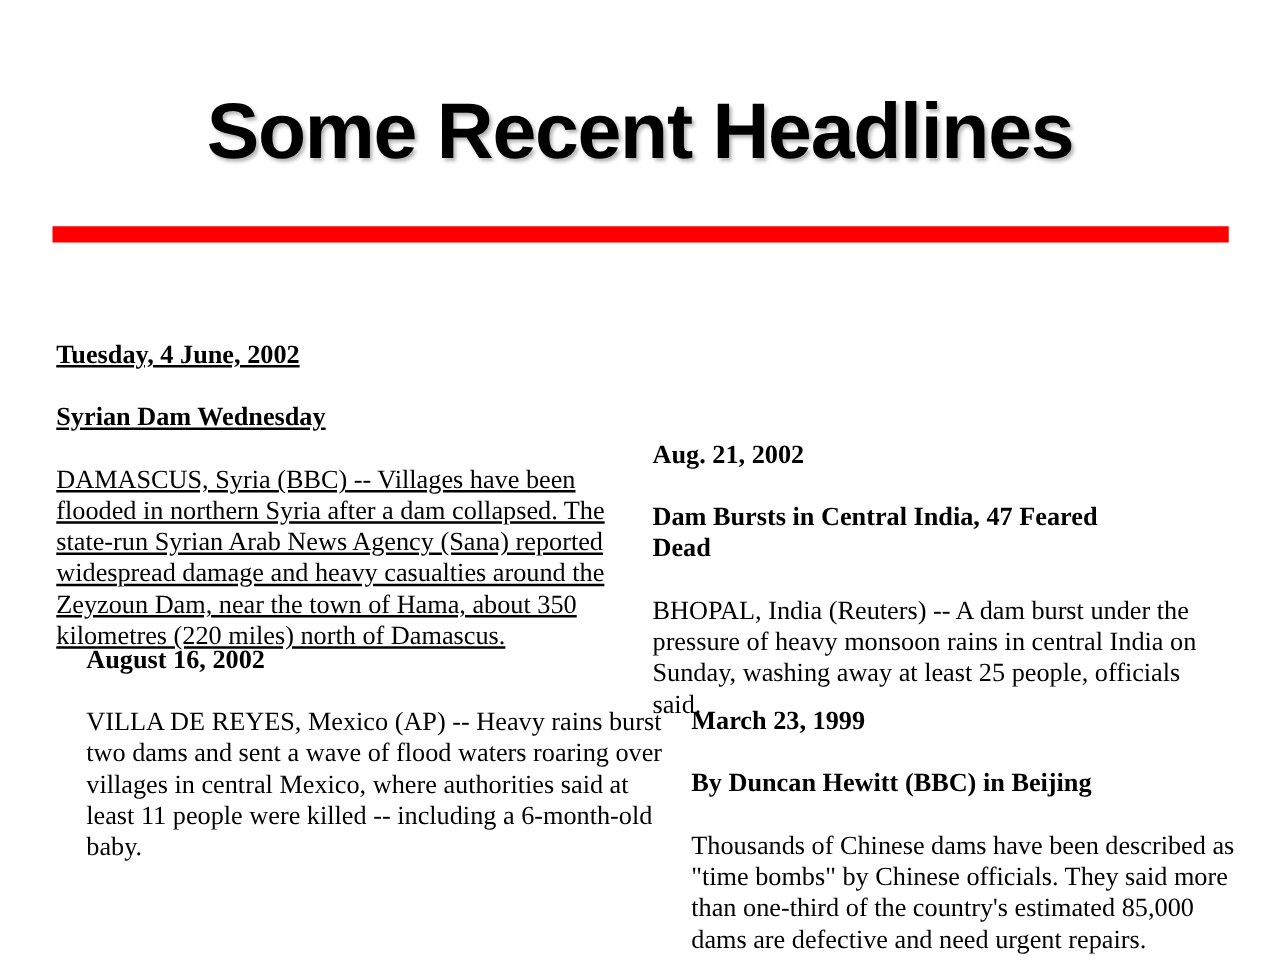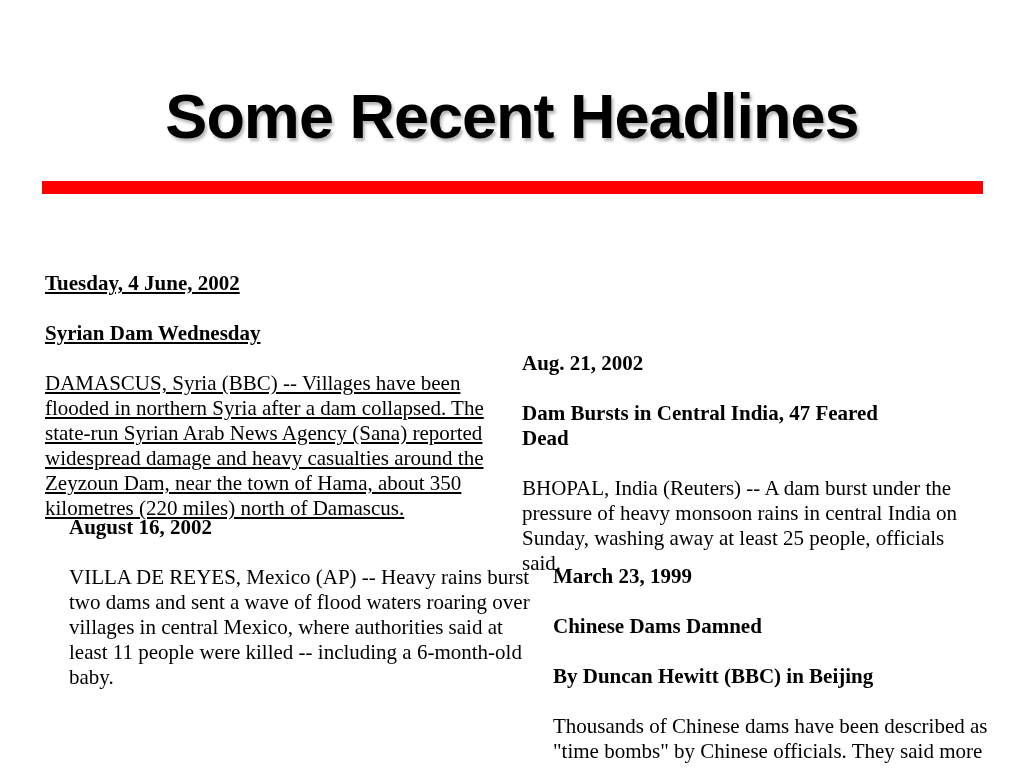--- a/index.html
+++ b/index.html
@@ -14,21 +14,21 @@
     background: #ffffff;
     overflow: hidden;
     font-family: "Liberation Serif", serif;
     color: #000000;
   }
   #slide-title {
     position: absolute;
     top: 64px;
     left: 0;
     right: 0;
-    margin: 17px;
+    margin: 6px;
     text-align: center;
     font-family: "Liberation Sans", sans-serif;
     font-weight: bold;
     font-size: 63px;
     line-height: 70px;
     letter-spacing: -1px;
     color: #000000;
     text-shadow: 2px 3px 3px rgba(90,90,90,0.45);
     white-space: nowrap;
   }
@@ -90,21 +90,20 @@
     <div class="date">August 16, 2002</div>
     <div class="body">VILLA DE REYES, Mexico (AP) -- Heavy rains burst
 two dams and sent a wave of flood waters roaring over
 villages in central Mexico, where authorities said at
 least 11 people were killed -- including a 6-month-old
 baby.</div>
   </div>
 
   <div class="article" id="article-china">
     <div class="date">March 23, 1999</div>
-    <div class="headline">Chinese Dams Damned</div>
     <div class="byline">By Duncan Hewitt (BBC) in Beijing</div>
     <div class="body">Thousands of Chinese dams have been described as
 "time bombs" by Chinese officials. They said more
 than one-third of the country's estimated 85,000
 dams are defective and need urgent repairs.</div>
   </div>
 
 </div>
 
 </body></html>

